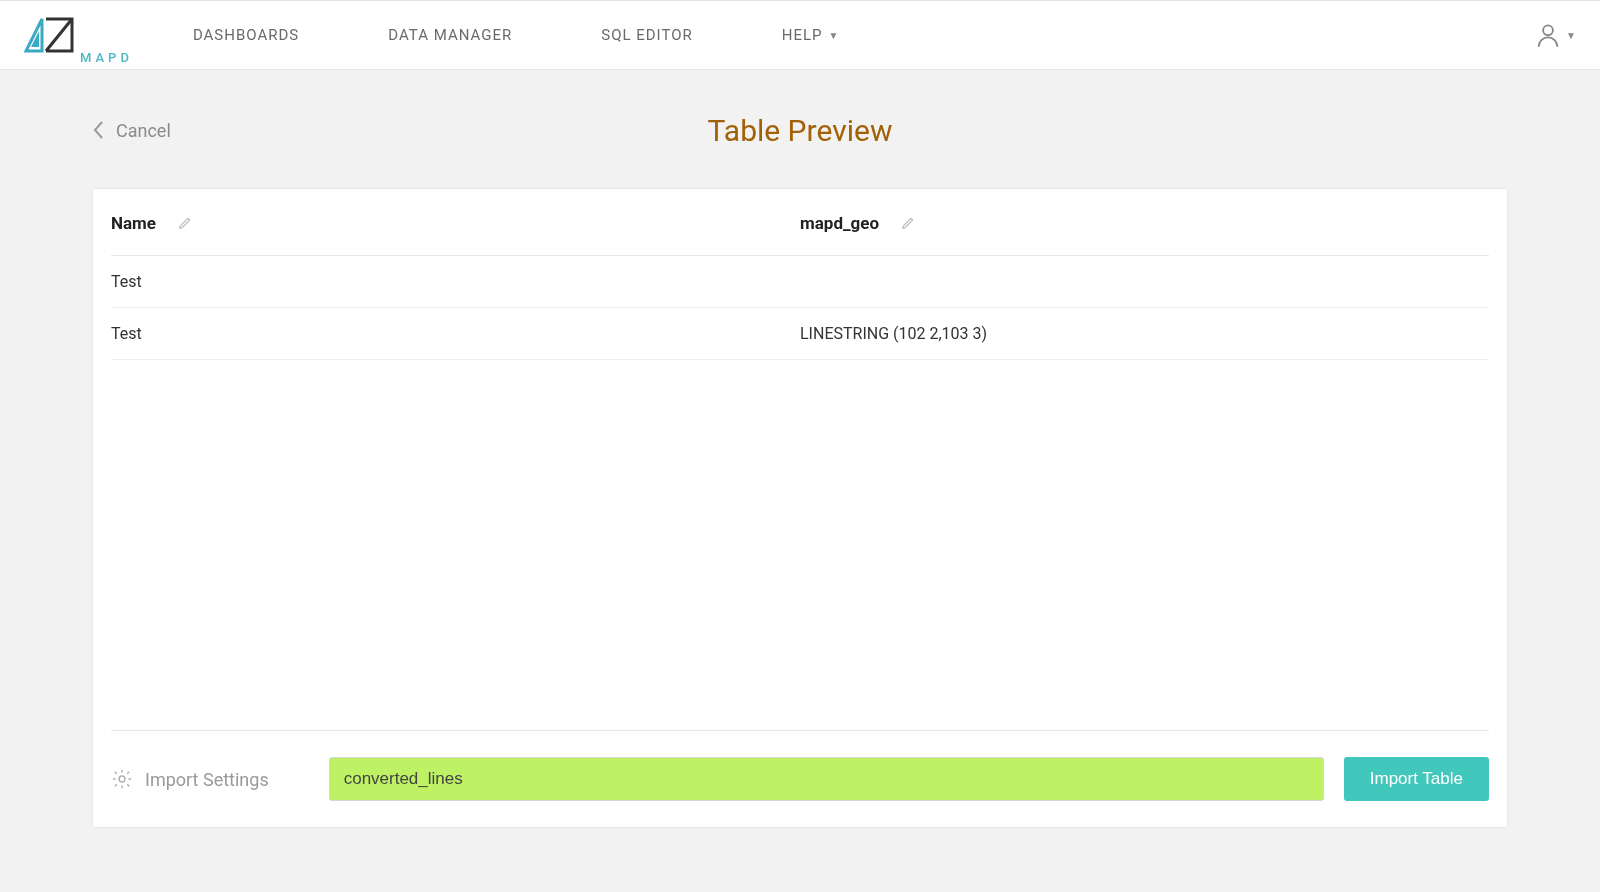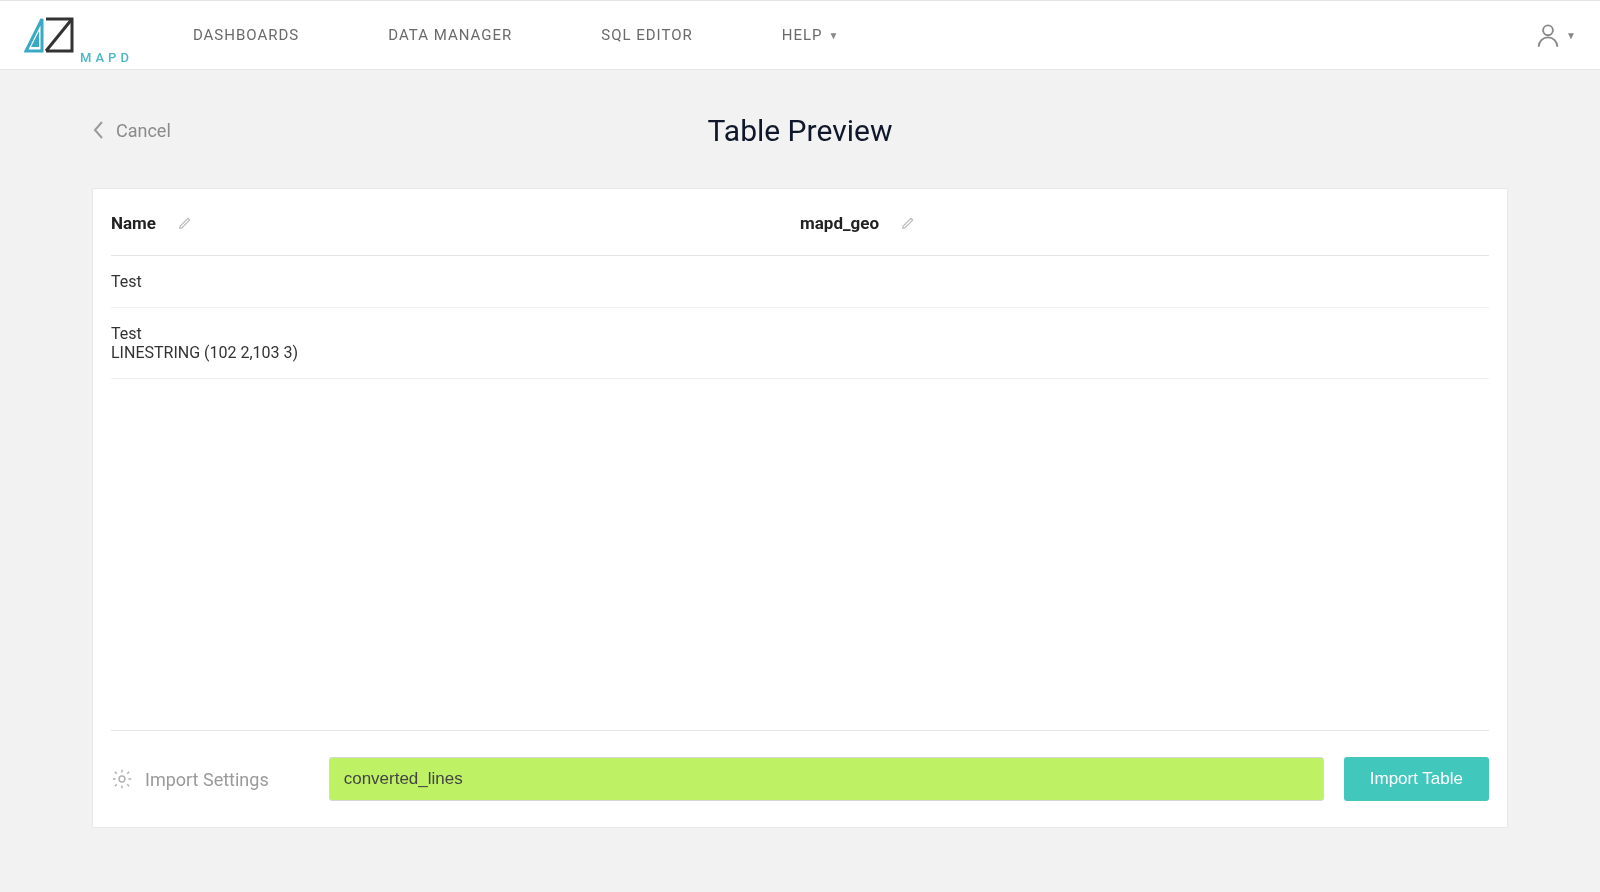--- a/index.html
+++ b/index.html
@@ -8,27 +8,27 @@
   .logo{display:flex;align-items:center;gap:4px;margin-right:60px;}
   .logo-text{font-size:13px;letter-spacing:4px;color:#4eb7c6;font-weight:500;}
   .nav{display:flex;gap:89px;}
   .nav-item{font-size:15px;letter-spacing:1px;color:#6a6a6a;cursor:pointer;display:flex;align-items:center;gap:6px;}
   .caret-down{font-size:10px;color:#888;}
   .spacer{flex:1;}
   .user-menu{display:flex;align-items:center;gap:4px;cursor:pointer;color:#777;}
   .content{padding:36px 92px 0;}
   .header-row{position:relative;height:48px;display:flex;align-items:center;}
   .cancel-btn{display:flex;align-items:center;gap:10px;color:#8a8a8a;font-size:18px;cursor:pointer;}
-  .page-title{position:absolute;left:50%;transform:translateX(-50%);font-size:30px;color:#0f172a;font-weight:400;}
+  .page-title{position:absolute;left:50%;transform:translateX(-50%);font-size:30px;color:#a16207;font-weight:400;}
   .panel{margin-top:34px;background:#fff;border:1px solid #e8e8e8;border-radius:2px;min-height:640px;display:flex;flex-direction:column;padding:0 18px;}
   .table{width:100%;}
   .thead{display:flex;padding:24px 0 22px;border-bottom:1px solid #e6e6e6;}
   .th{flex:1;display:flex;align-items:center;gap:22px;font-weight:700;font-size:17px;color:#222;}
   .edit-icon{color:#b8b8b8;}
-  .tr{display:flex;padding:16px 0;border-bottom:1px solid #eee;flex-direction:column;}
+  .tr{display:flex;padding:16px 0;border-bottom:1px solid #eee;}
   .td{flex:1;font-size:16px;color:#333;}
   .table-body{flex:1;}
   .footer-bar{border-top:1px solid #e6e6e6;padding:26px 0;display:flex;align-items:center;gap:20px;}
   .import-settings{display:flex;align-items:center;gap:12px;color:#9a9a9a;font-size:18px;cursor:pointer;margin-right:40px;justify-content:flex-end;}
   .gear{color:#b0b0b0;}
   .name-input{flex:1;height:44px;border:1px solid #d6d6d6;border-radius:3px;padding:0 14px;font-size:17px;color:#444;background:#bef264;}
   .import-btn{height:44px;padding:0 26px;background:#42c7bd;color:#fff;border:none;border-radius:3px;font-size:17px;cursor:pointer;}
   svg{display:block;}
 </style>
 </head>

